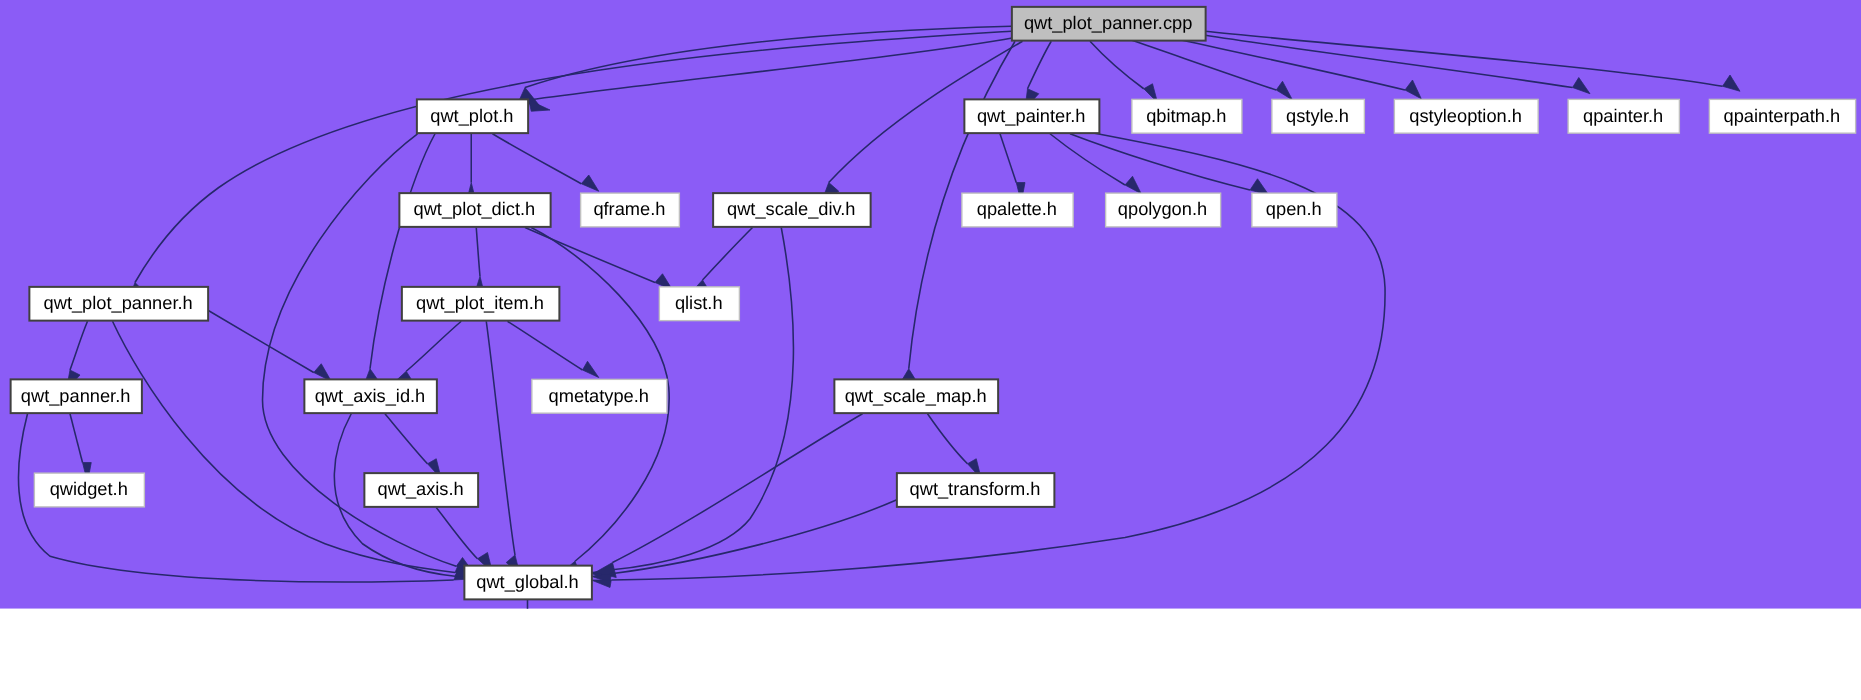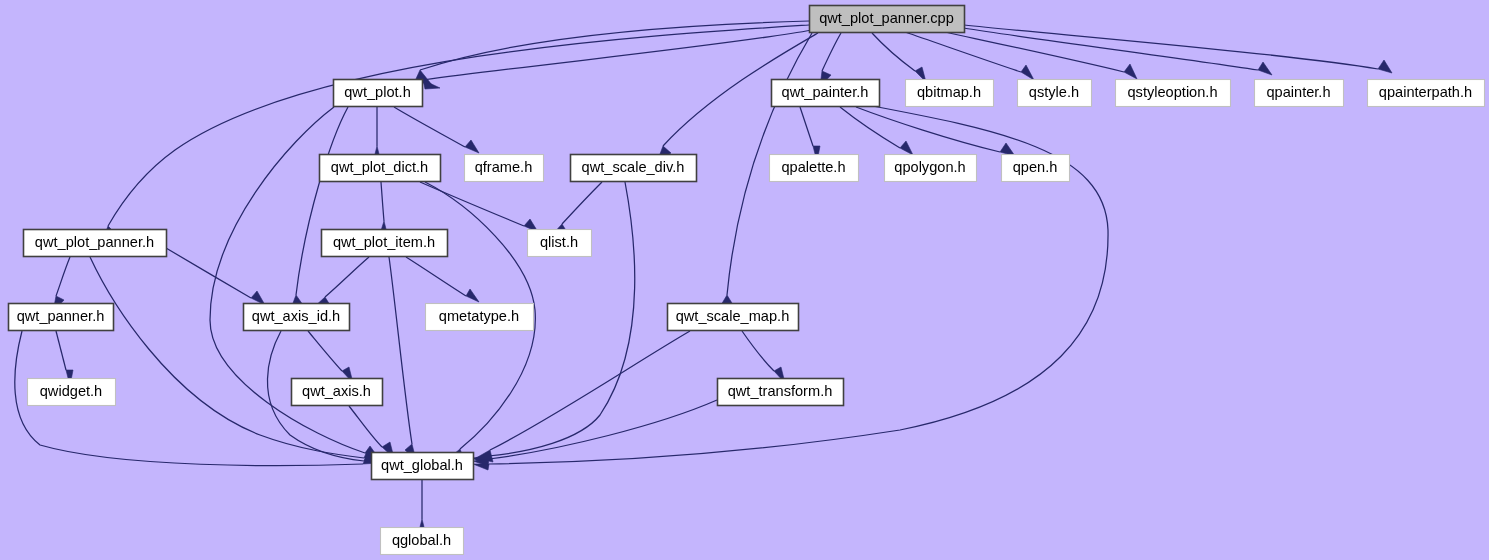--- a/index.html
+++ b/index.html
@@ -3,22 +3,22 @@
 <meta charset="utf-8">
 <style>
   html, body {
     margin: 0;
     padding: 0;
     background: #ffffff;
   }
   #graph-root {
     position: relative;
     width: 1489px;
-    height: 560px;
-    background: #c4b5fd;
+    height: 487px;
+    background: #8b5cf6;
     font-family: "Liberation Sans", sans-serif;
   }
   svg#graph-canvas {
     position: absolute;
     left: 0; top: 0;
     width: 1489px;
     height: 560px;
     display: block;
   }
   .node-box {

